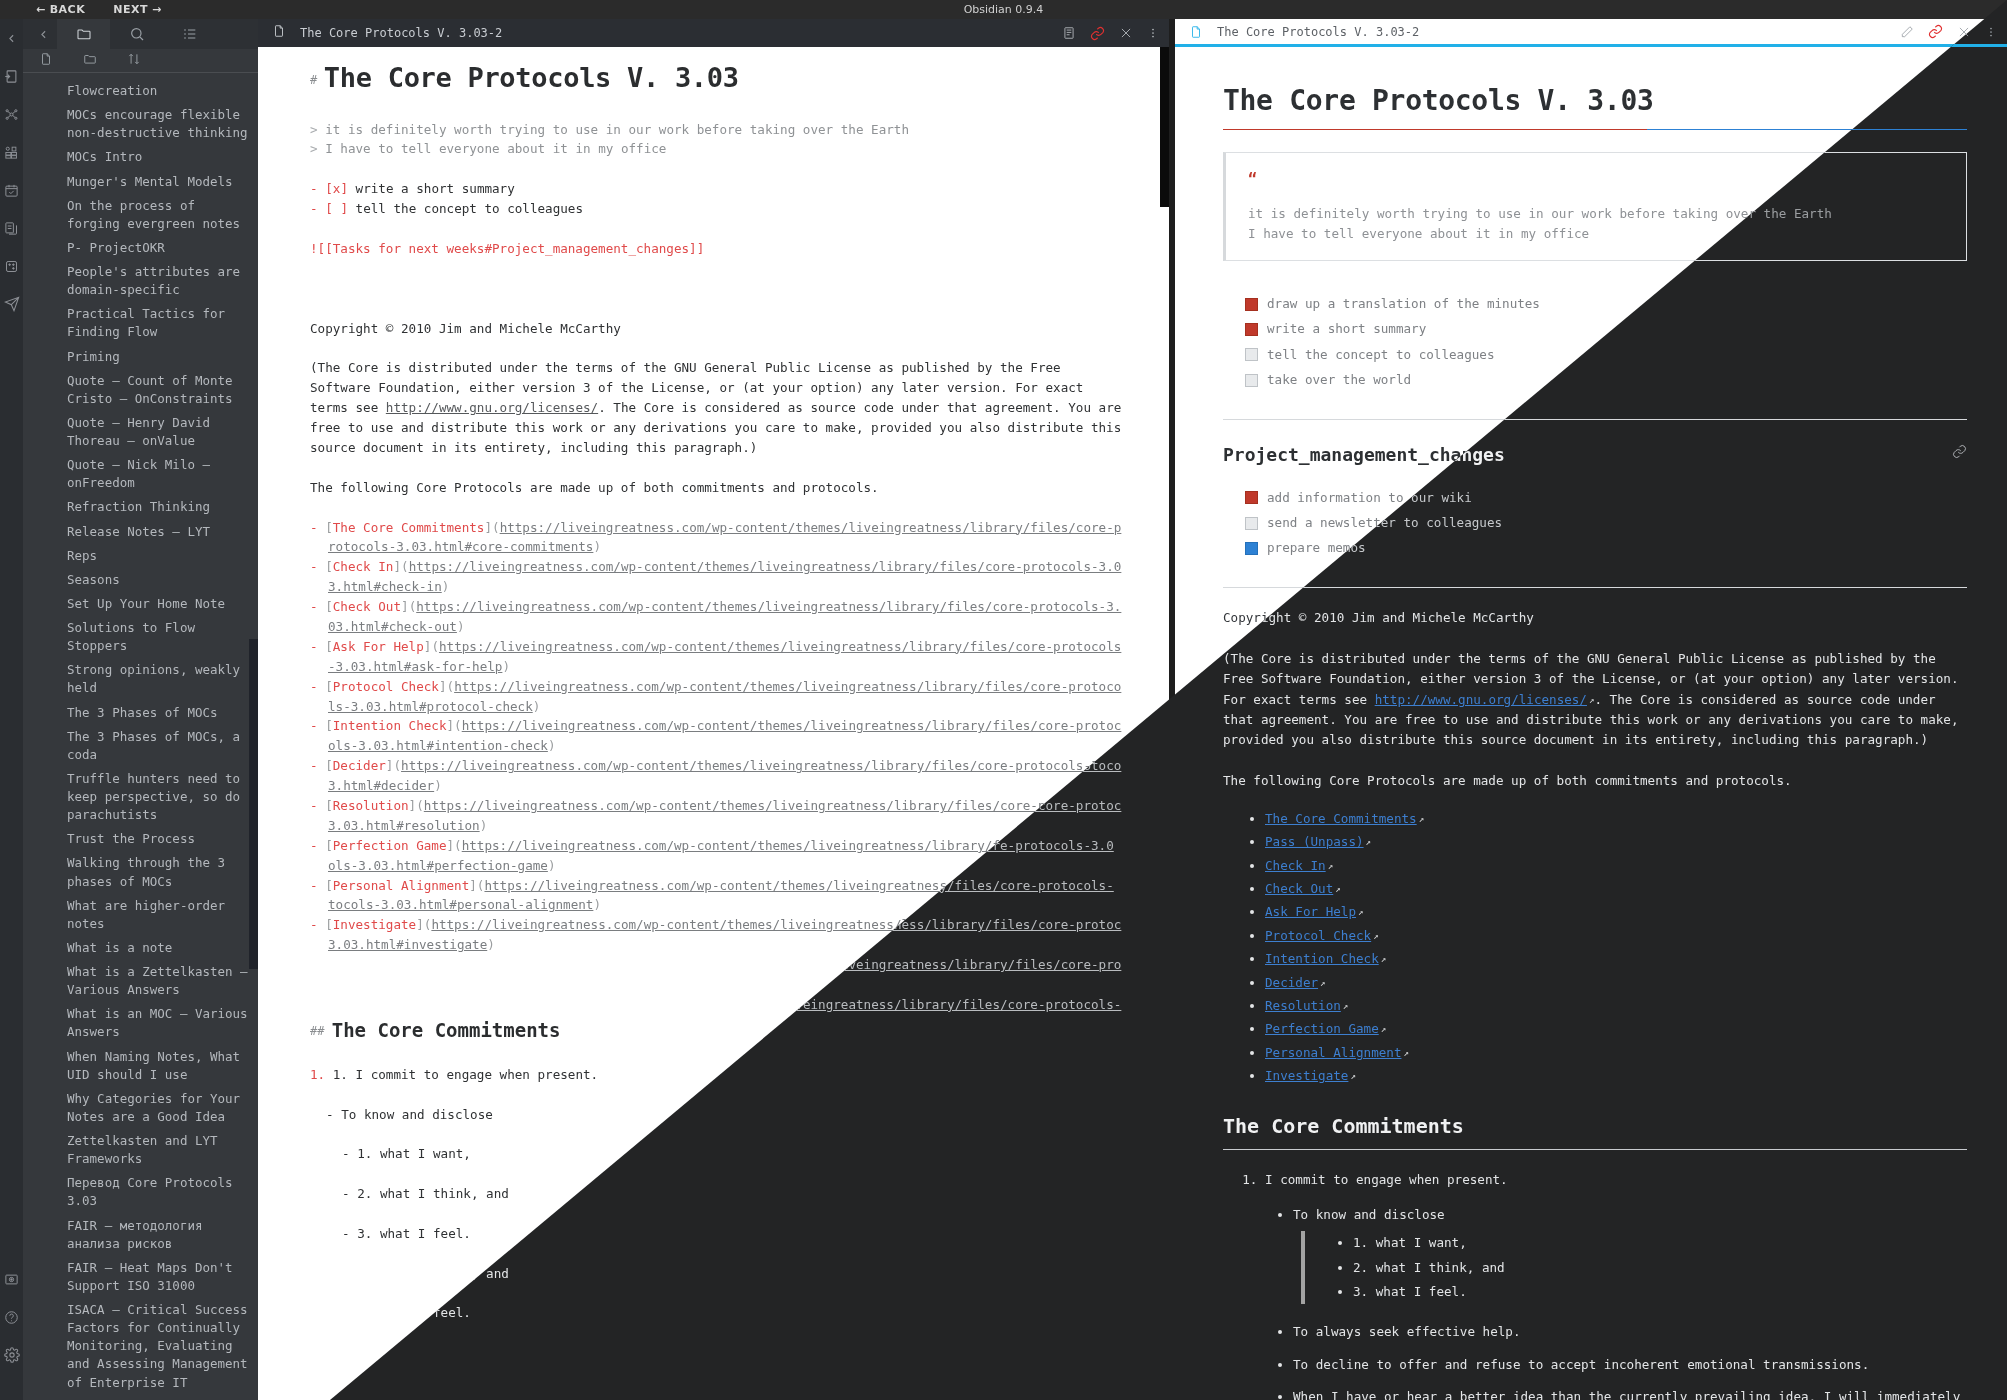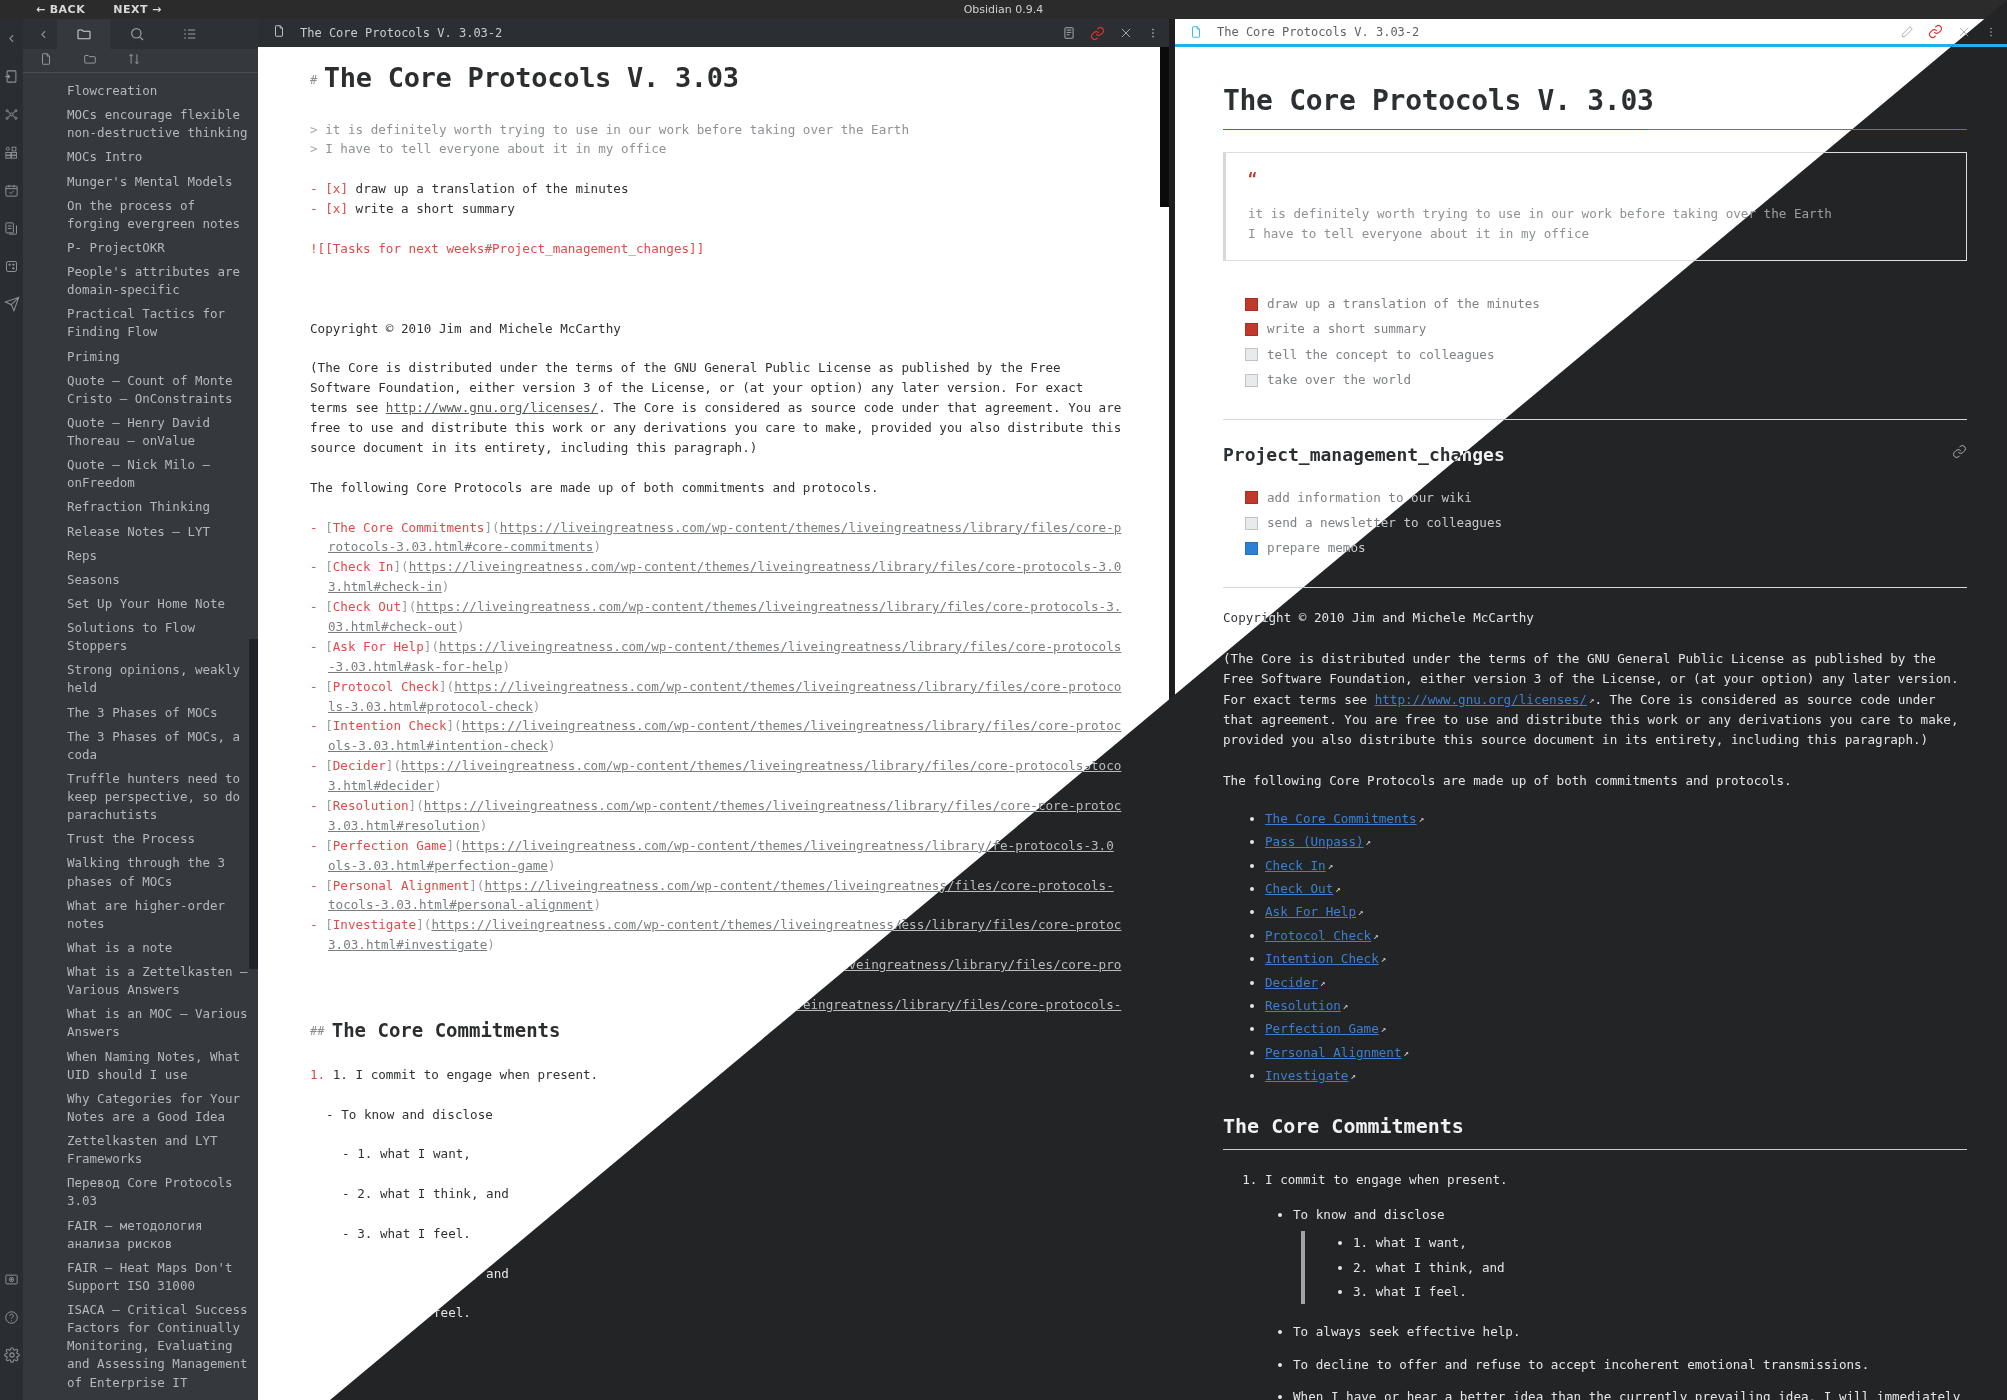--- a/index.html
+++ b/index.html
@@ -416,22 +416,22 @@
     </div>
     <div class="ed-body">
       <div class="ed-h1">
         <span class="hash"># </span><span>The Core Protocols V. 3.03</span>
       </div>
       <div class="blank"></div>
       <div class="ed-quote"><span class="gt">&gt;</span> <span>it is definitely worth trying to use in our work before taking over the Earth</span></div>
       <div class="ed-quote"><span class="gt">&gt;</span> <span>I have to tell everyone about it in my office</span></div>
       <div class="blank"></div>
       <div id="ed-tasks">
-          <div><span class="mark">-</span> <span class="mark">[</span><span class="mark">x</span><span class="mark">]</span> <span>draw up a translation of the minutes</span></div>
           <div><span class="mark">-</span> <span class="mark">[</span><span class="mark">x</span><span class="mark">]</span> <span>write a short summary</span></div>
+          <div><span class="mark">-</span> <span class="mark">[</span><span class="mark">&nbsp;</span><span class="mark">]</span> <span>tell the concept to colleagues</span></div>
         </div>
       <div class="blank"></div>
       <div class="mark">![[Tasks for next weeks#Project_management_changes]]</div>
       <div class="blank"></div>
         <div class="blank"></div>
         <div class="blank"></div>
       <div>Copyright © 2010 Jim and Michele McCarthy</div>
       <div class="blank"></div>
       <div><span>(The Core is distributed under the terms of the GNU General Public License as published by the Free Software Foundation, either version 3 of the License, or (at your option) any later version. For exact terms see </span><span class="ed-extlink">http://www.gnu.org/licenses/</span><span>. The Core is considered as source code under that agreement. You are free to use and distribute this work or any derivations you care to make, provided you also distribute this source document in its entirety, including this paragraph.)</span></div>
       <div class="blank"></div>

